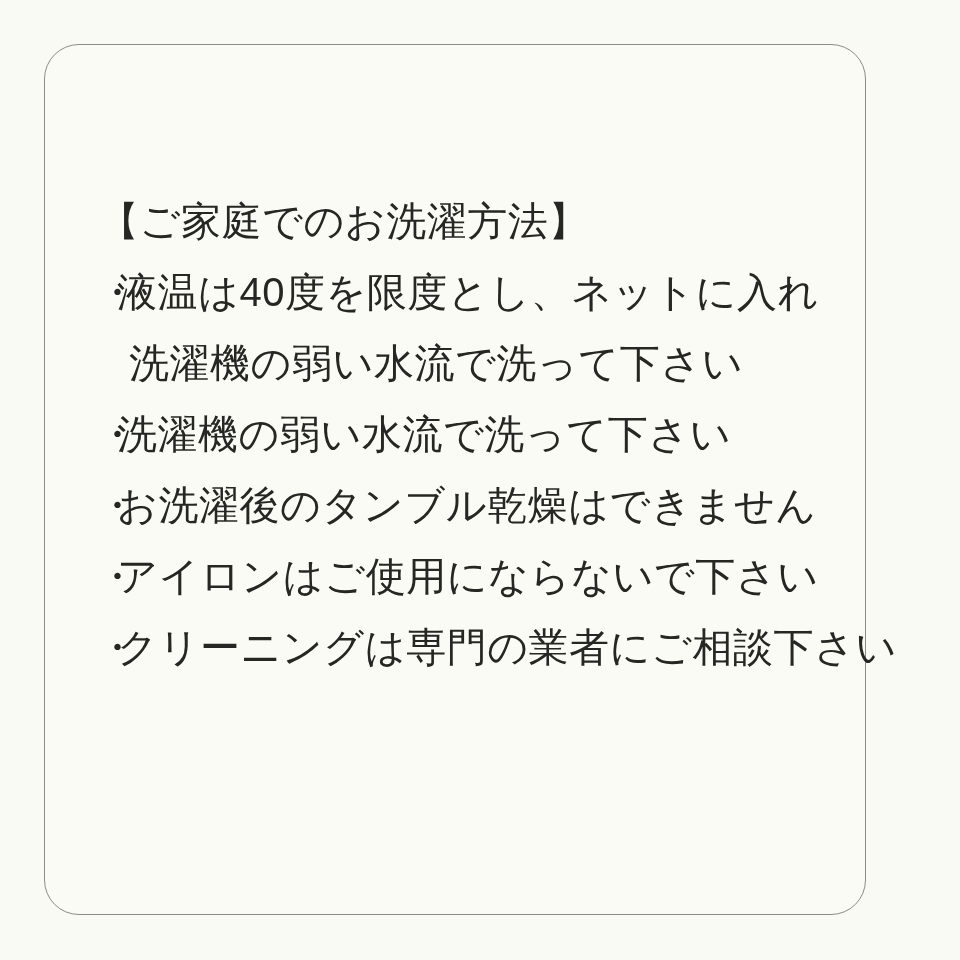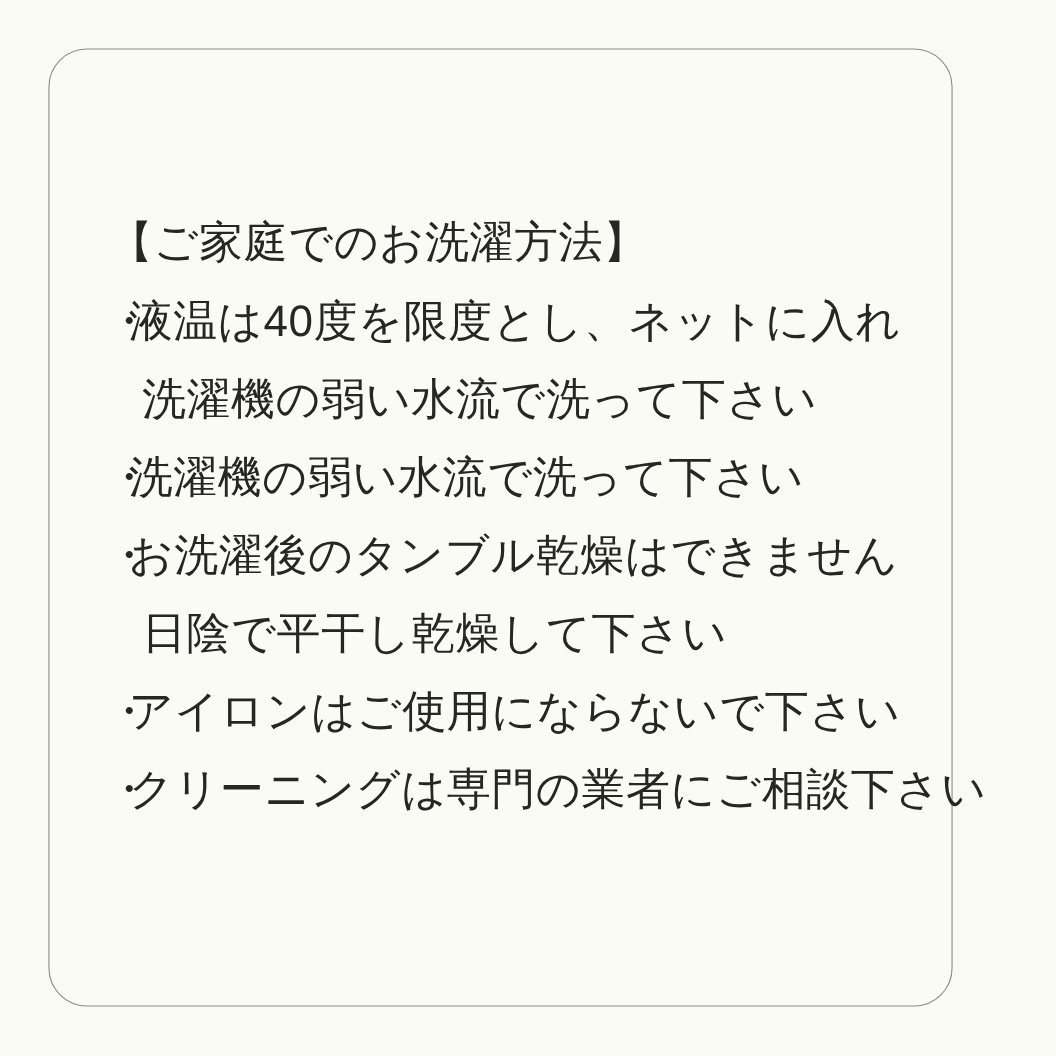--- a/index.html
+++ b/index.html
@@ -60,20 +60,19 @@
     <div class="line heading">【ご家庭でのお洗濯方法】</div>
 
     <div class="line"><span class="bullet">・</span><span class="txt">液温は40度を限度とし、ネットに入れ</span></div>
 
     <div class="line indent"><span class="txt">洗濯機の弱い水流で洗って下さい</span></div>
 
     <div class="line"><span class="bullet">・</span><span class="txt">洗濯機の弱い水流で洗って下さい</span></div>
 
     <div class="line"><span class="bullet">・</span><span class="txt">お洗濯後のタンブル乾燥はできません</span></div>
 
-    <div class="line indent"><span class="txt">日陰で平干し乾燥して下さい</span></div>
 
     <div class="line"><span class="bullet">・</span><span class="txt">アイロンはご使用にならないで下さい</span></div>
 
     <div class="line"><span class="bullet">・</span><span class="txt">クリーニングは専門の業者にご相談下さい</span></div>
 
   </div>
 </div>
 
 </body></html>

